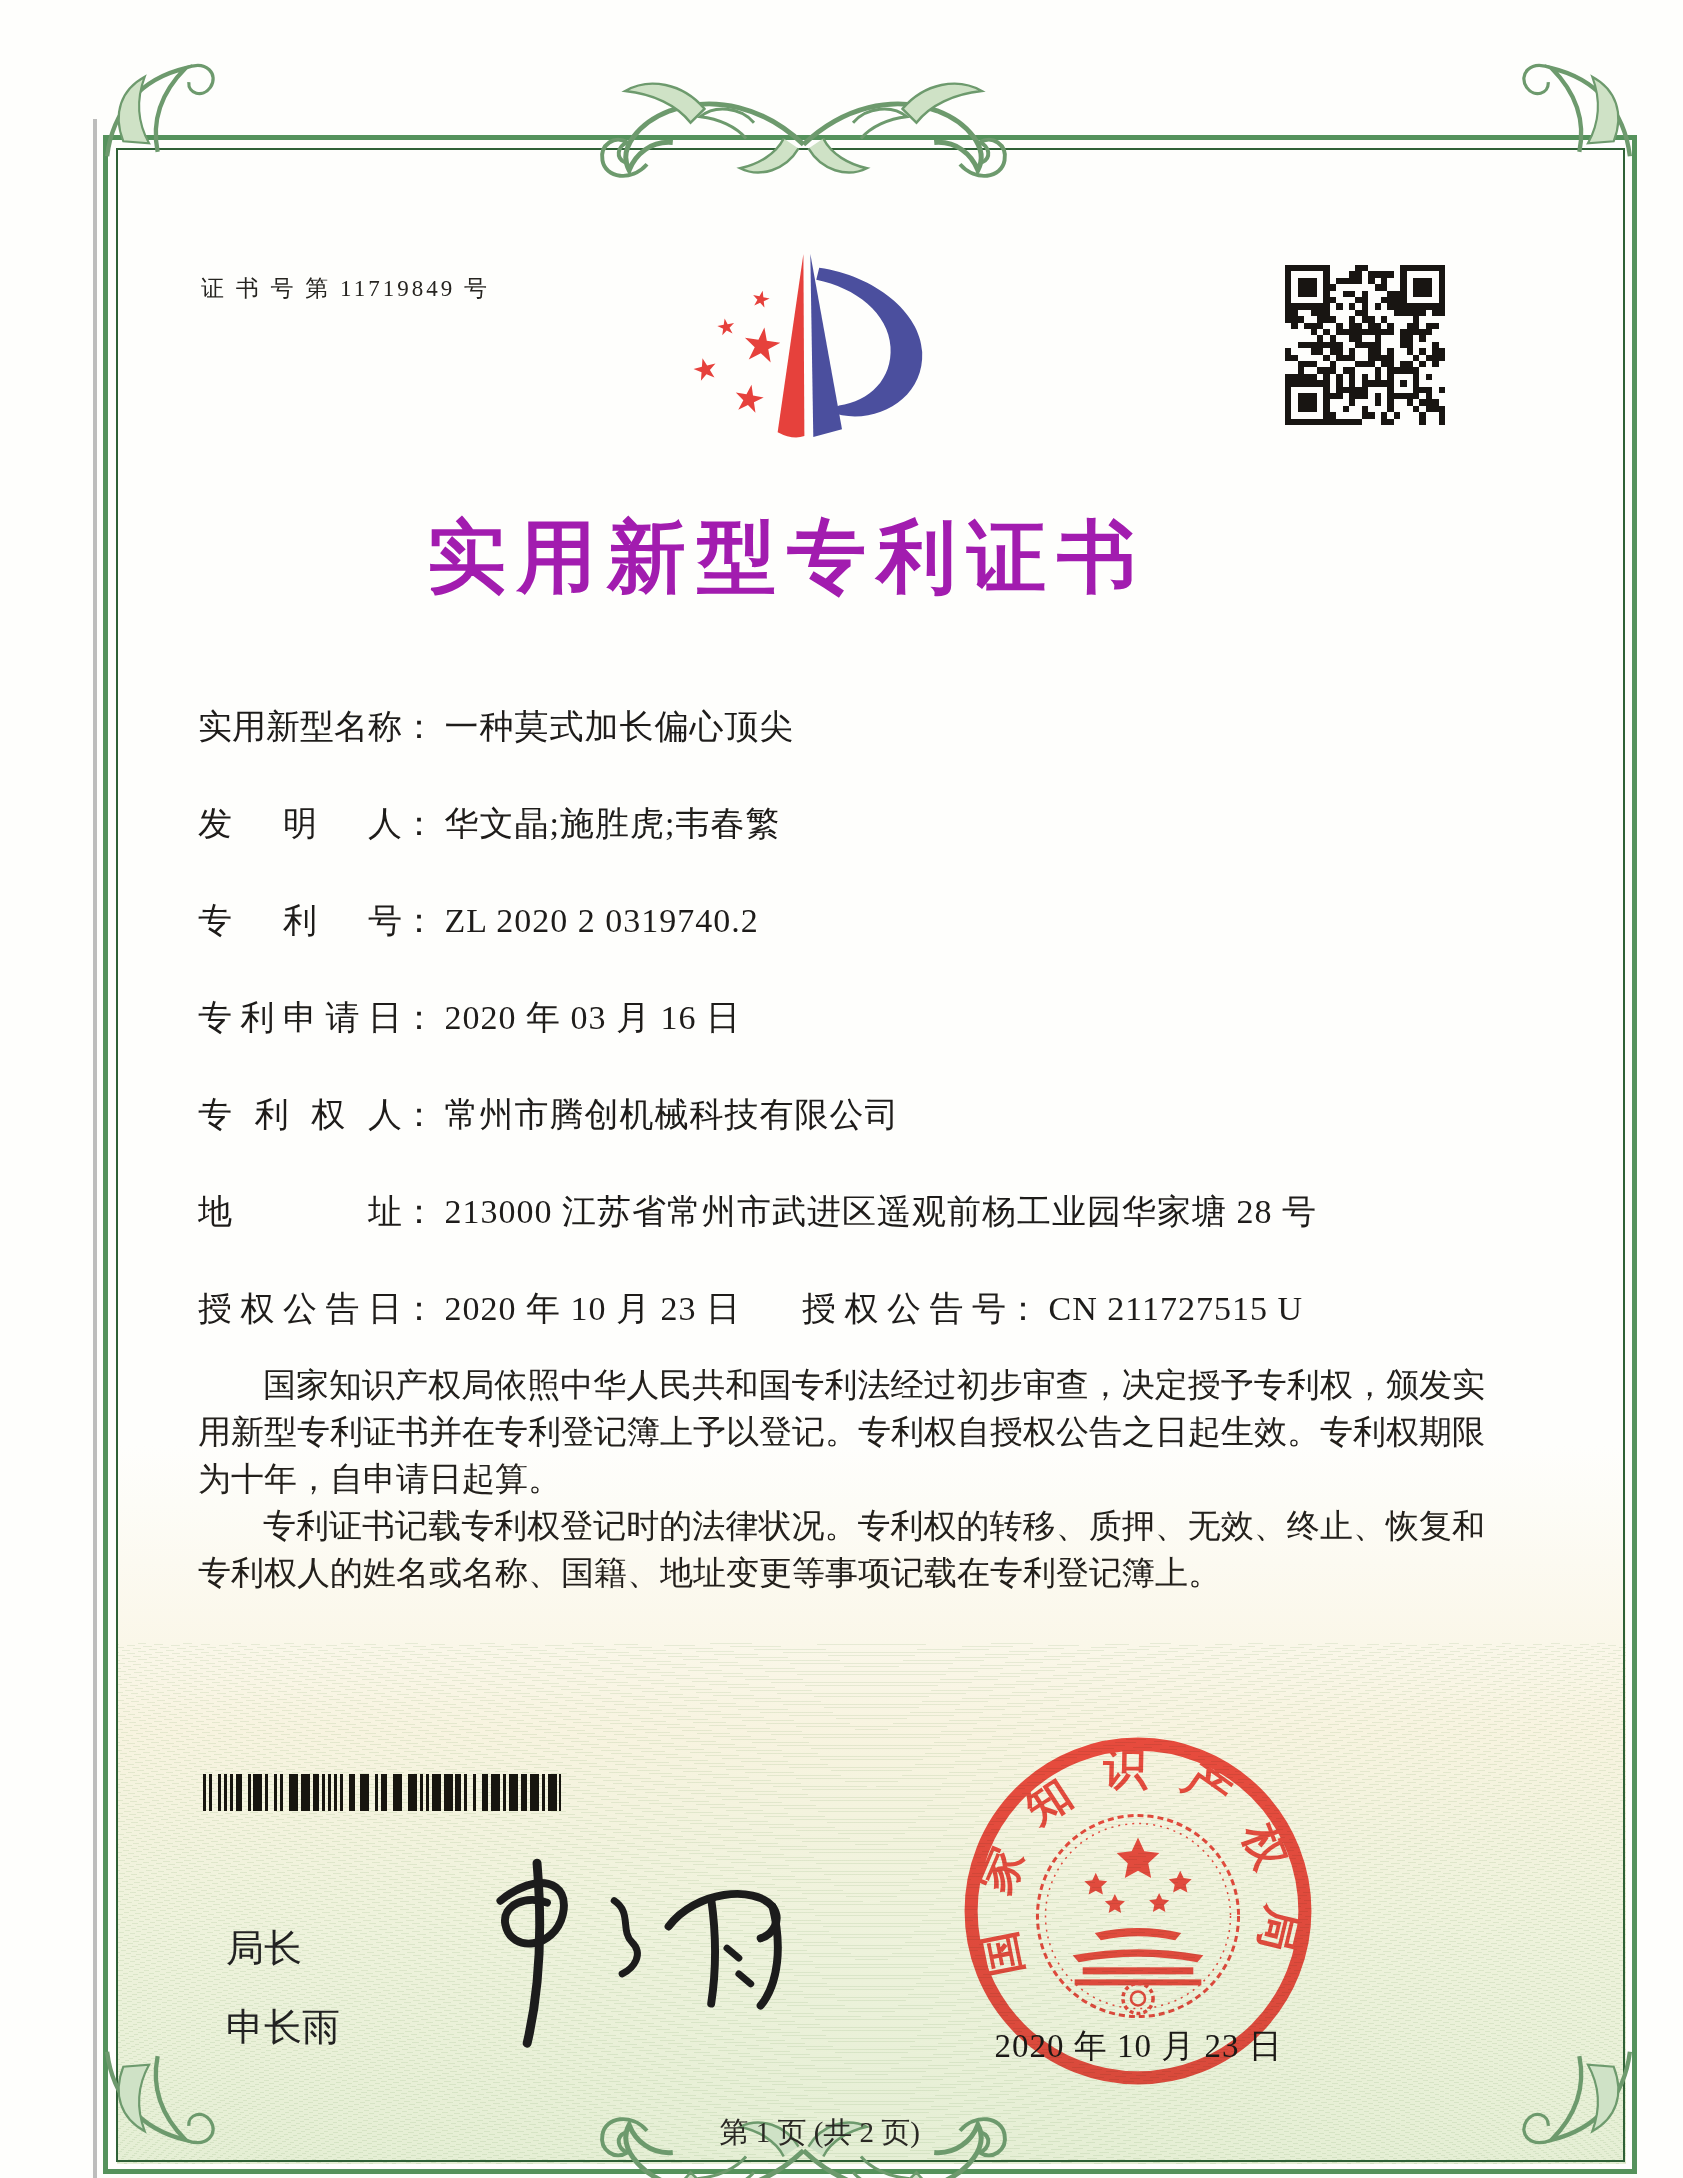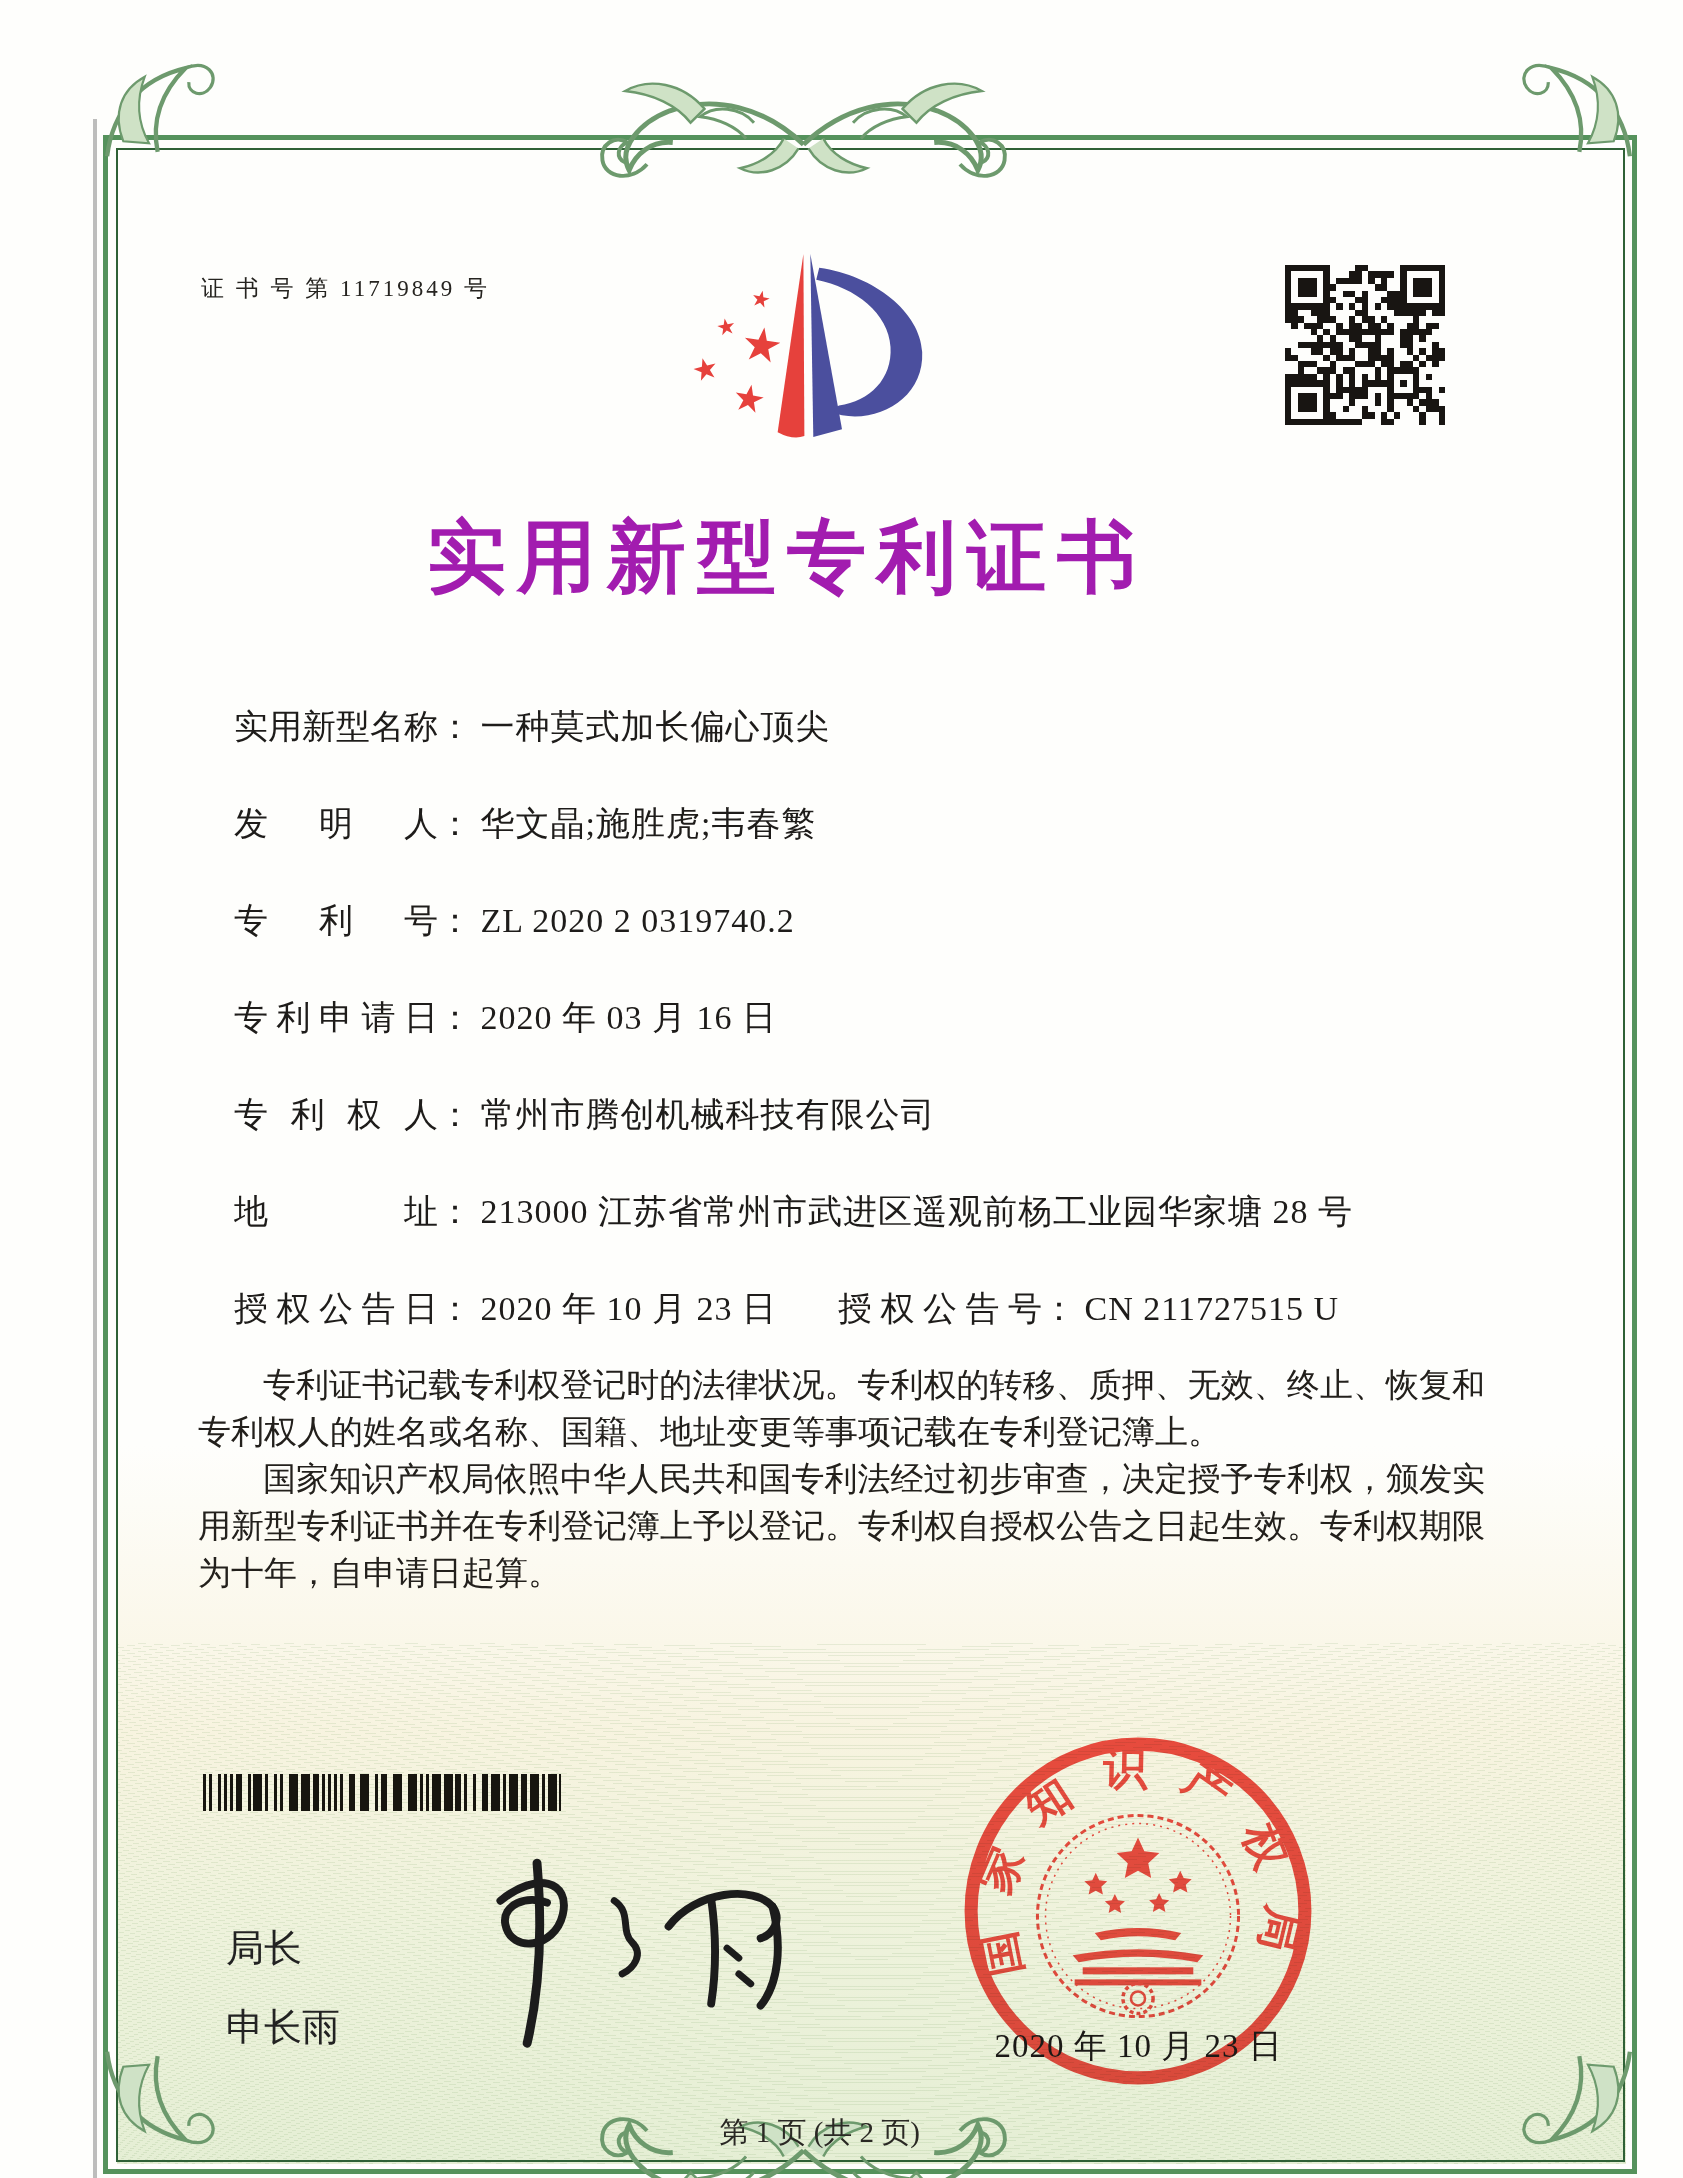--- a/index.html
+++ b/index.html
@@ -21,21 +21,21 @@
   
   .frame-outer{left:103px;top:135px;right:46px;bottom:4px;border:5px solid #55925c;}
   .frame-inner{left:116px;top:148px;right:58px;bottom:16px;border:2px solid #2f6136;}
 
   .cert-no{left:201px;top:273px;font-size:23px;letter-spacing:3px;color:#262420;}
 
   .title{left:0;top:505px;width:1574px;text-align:center;font-size:79px;font-weight:700;
          letter-spacing:11px;color:#a21caf;}
 
   .fields{left:198px;top:707px;width:1297px;font-size:34px;}
-  .f-row{position:relative;height:97px;line-height:40px;margin-left:36px;}
+  .f-row{position:relative;height:97px;line-height:40px;}
   .f-label{display:inline-block;width:6em;text-align:justify;text-align-last:justify;vertical-align:top;}
   .f-colon{display:inline-block;vertical-align:top;}
   .f-value{display:inline-block;vertical-align:top;letter-spacing:1px;}
   .f-pair2{position:absolute;left:604px;top:0;}
 
   .body-text{left:198px;top:1362px;width:1287px;font-size:33px;line-height:47px;
              text-align:justify;color:#23201c;}
   .body-text p{margin:0;text-indent:65px;}
 
   .barcode{left:203px;top:1774px;width:358px;height:37px;}
@@ -491,22 +491,22 @@
       <span class="f-label">授权公告日</span><span class="f-colon">：</span>
       <span class="f-value">2020 年 10 月 23 日</span>
       <span class="f-pair2">
         <span class="f-label">授权公告号</span><span class="f-colon">：</span>
         <span class="f-value">CN 211727515 U</span>
       </span>
     </div>
   </div>
 
   <div class="abs body-text">
+    <p>国家知识产权局依照中华人民共和国专利法经过初步审查，决定授予专利权，颁发实用新型专利证书并在专利登记簿上予以登记。专利权自授权公告之日起生效。专利权期限为十年，自申请日起算。</p>
     <p>专利证书记载专利权登记时的法律状况。专利权的转移、质押、无效、终止、恢复和专利权人的姓名或名称、国籍、地址变更等事项记载在专利登记簿上。</p>
-    <p>国家知识产权局依照中华人民共和国专利法经过初步审查，决定授予专利权，颁发实用新型专利证书并在专利登记簿上予以登记。专利权自授权公告之日起生效。专利权期限为十年，自申请日起算。</p>
   </div>
 
   <div id="barcode" class="abs barcode">
       <div style="left:0px;width:3px;"></div>
       <div style="left:6px;width:3px;"></div>
       <div style="left:15px;width:3px;"></div>
       <div style="left:21px;width:3px;"></div>
       <div style="left:27px;width:3px;"></div>
       <div style="left:33px;width:6px;"></div>
       <div style="left:45px;width:3px;"></div>

